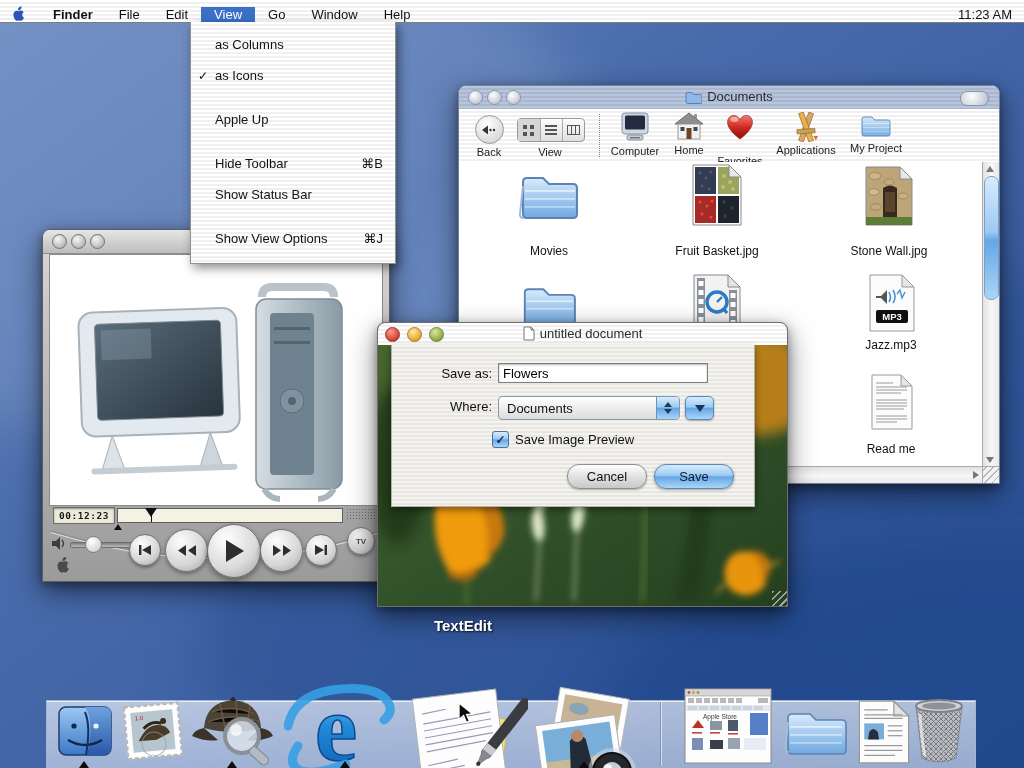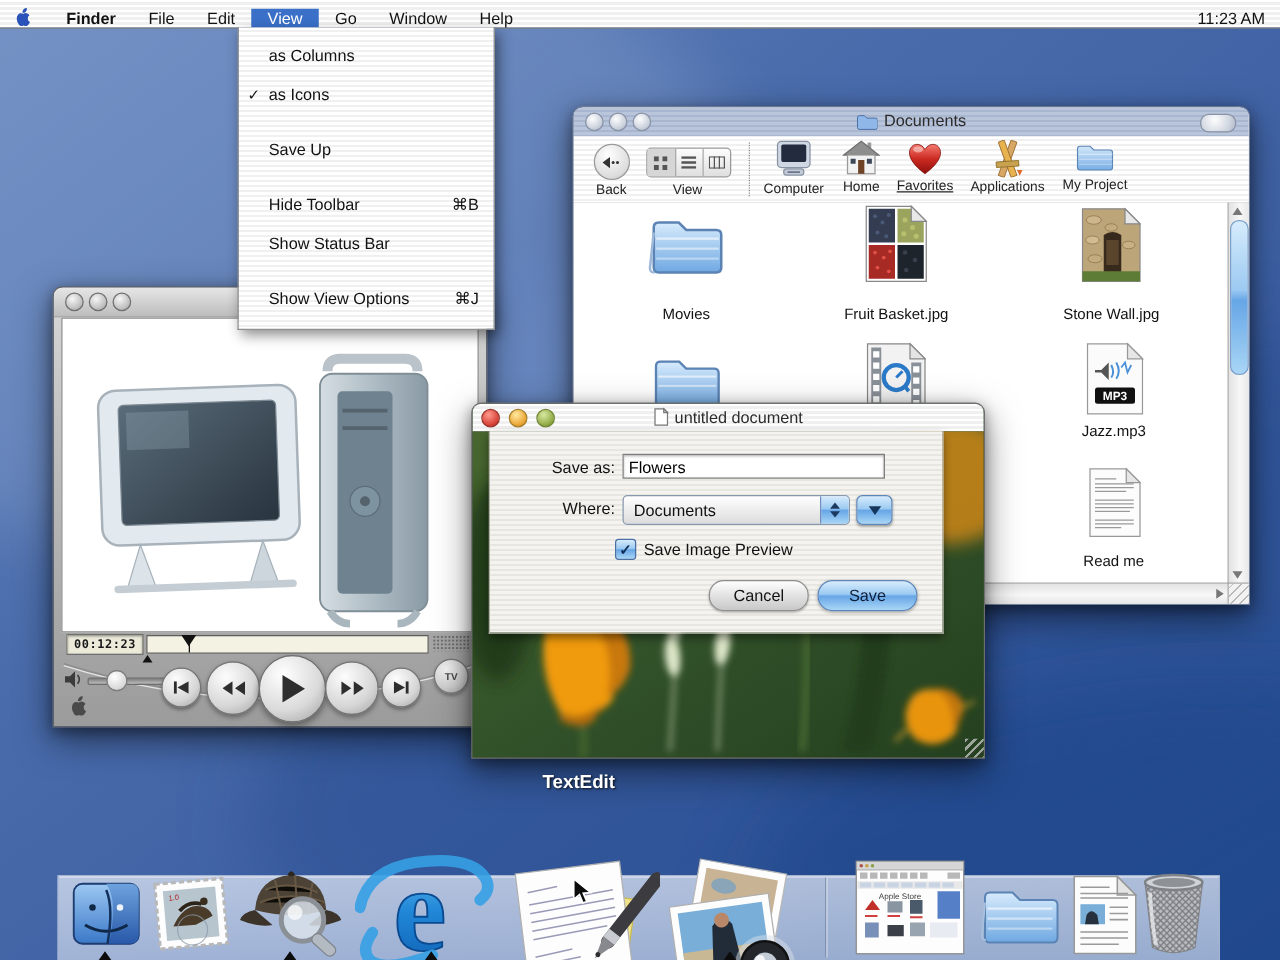--- a/index.html
+++ b/index.html
@@ -136,21 +136,21 @@
           <defs>
               <linearGradient id="hg" x1="0" y1="0" x2="0" y2="1">
                 <stop offset="0" stop-color="#f47a6e"></stop>
                 <stop offset="0.5" stop-color="#cc2a22"></stop>
                 <stop offset="1" stop-color="#8e0f0c"></stop>
               </linearGradient>
             </defs>
           <path d="M15 27 C3 18 1 11 3.5 6.5 C6 2.2 12 2.4 15 7.5 C18 2.4 24 2.2 26.5 6.5 C29 11 27 18 15 27 Z" fill="url(#hg)" stroke="#7a0d0a" stroke-width="0.6"></path>
           <ellipse cx="9.5" cy="7.5" rx="4" ry="2.4" fill="#ffffff" opacity="0.45"></ellipse>
         </svg>
-        <div class="tb-label" style="margin-top:2px;text-decoration:underline;">Favorites</div>
+        <div class="tb-label" style="margin-top:14px;">Favorites</div>
       </div>
 
       <div class="abs" style="left:310px;top:3px;width:74px;">
         <svg style="display:block;margin:0 auto;" width="34" height="30" viewBox="0 0 34 30">
           <g>
             <rect x="14.6" y="0" width="5" height="30" fill="#d9a765" stroke="#9c6f33" stroke-width="0.7" transform="rotate(20 17 15)"></rect>
             <rect x="14.6" y="0" width="5" height="30" fill="#e8b24e" stroke="#9c6f33" stroke-width="0.7" transform="rotate(-20 17 15)"></rect>
             <polygon points="24.5,27 29,27 26.8,31.5" fill="#e06a28" transform="translate(0,-3)"></polygon>
             <rect x="8" y="17" width="18" height="4.4" fill="#c8a24e" stroke="#8e6e2c" stroke-width="0.7" transform="rotate(-4 17 19)"></rect>
           </g>
@@ -518,21 +518,21 @@
       <span class="chk"></span>
       <span class="lbl">as Columns</span>
     </div>
     <div class="menu-item">
       <span class="chk">✓</span>
       <span class="lbl">as Icons</span>
     </div>
     <div class="gap"></div>
     <div class="menu-item">
       <span class="chk"></span>
-      <span class="lbl">Save Up</span>
+      <span class="lbl">Apple Up</span>
     </div>
     <div class="gap"></div>
     <div class="menu-item">
       <span class="chk"></span>
       <span class="lbl">Hide Toolbar</span>
       <span class="sc">⌘B</span>
     </div>
     <div class="menu-item">
       <span class="chk"></span>
       <span class="lbl">Show Status Bar</span>

